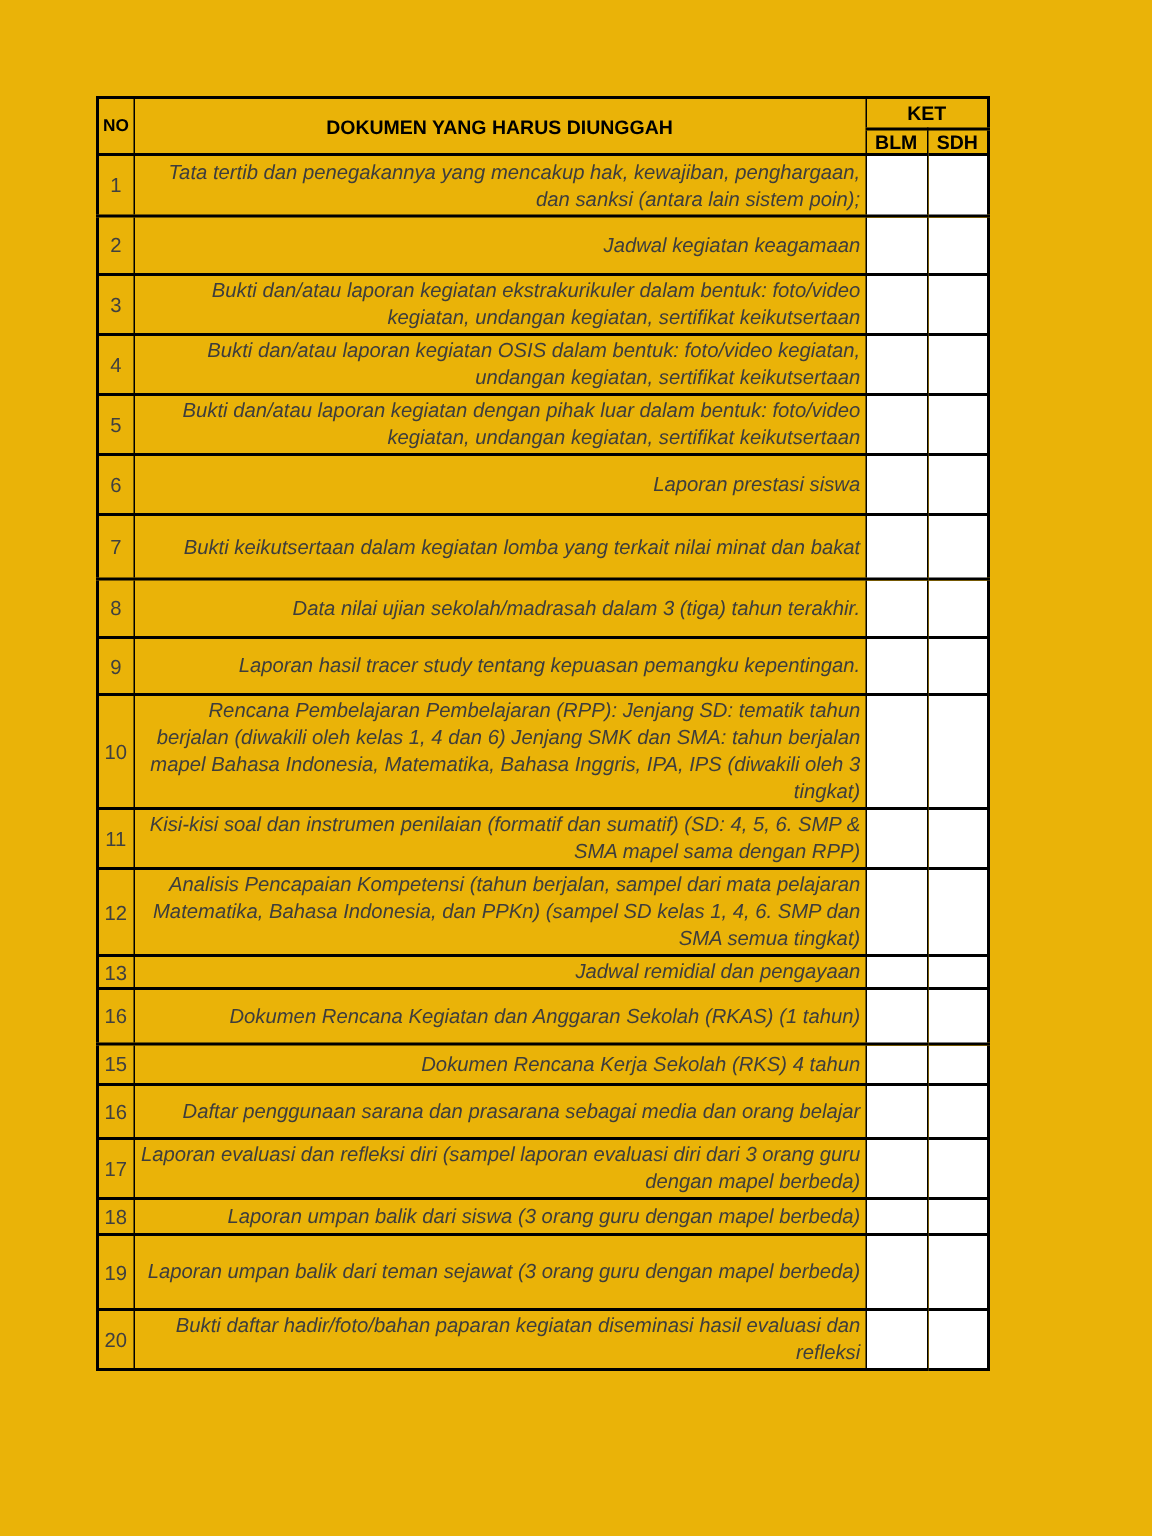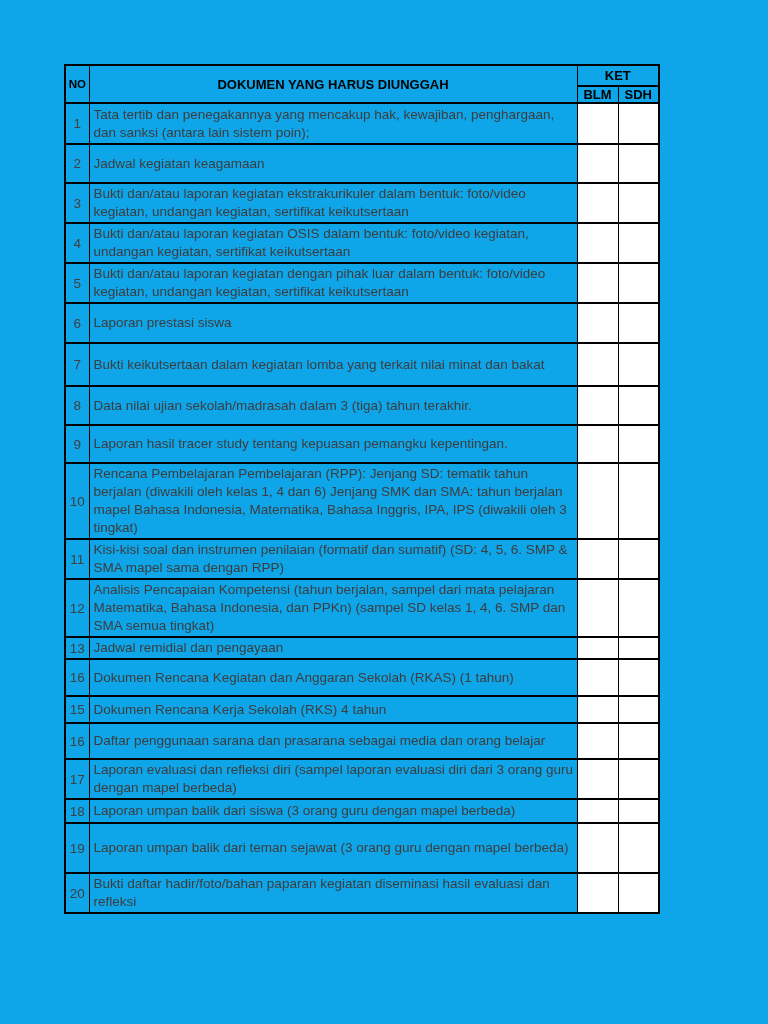--- a/index.html
+++ b/index.html
@@ -5,21 +5,21 @@
   html, body {
     margin: 0;
     padding: 0;
     background: #ffffff;
     font-family: "Liberation Sans", sans-serif;
   }
   .page {
     position: relative;
     width: 768px;
     height: 1024px;
-    background: #0ea5e9;
+    background: #eab308;
     overflow: hidden;
   }
   table.doc-table {
     position: absolute;
     left: 64px;
     top: 64px;
     width: 594px;
     border-collapse: collapse;
     table-layout: fixed;
     border: 2px solid #000;
@@ -40,26 +40,27 @@
     line-height: 15px;
   }
   th.h-no { font-size: 11.5px; }
   td.cell-no {
     text-align: center;
     vertical-align: middle;
     color: #404040;
     font-size: 13.5px;
   }
   td.cell-doc {
-    text-align: left;
+    text-align: right;
     vertical-align: middle;
     color: #3d3d3d;
     font-size: 13.5px;
     line-height: 18px;
     padding: 1px 3px 1px 4px;
+    font-style: italic;
   }
   td.cell-mark { background: #ffffff; }
   tr.hdr-top { height: 21px; }
   tr.hdr-sub { height: 17px; }
 </style>
 </head>
 <body>
 
 <div class="page">
   <table class="doc-table">

